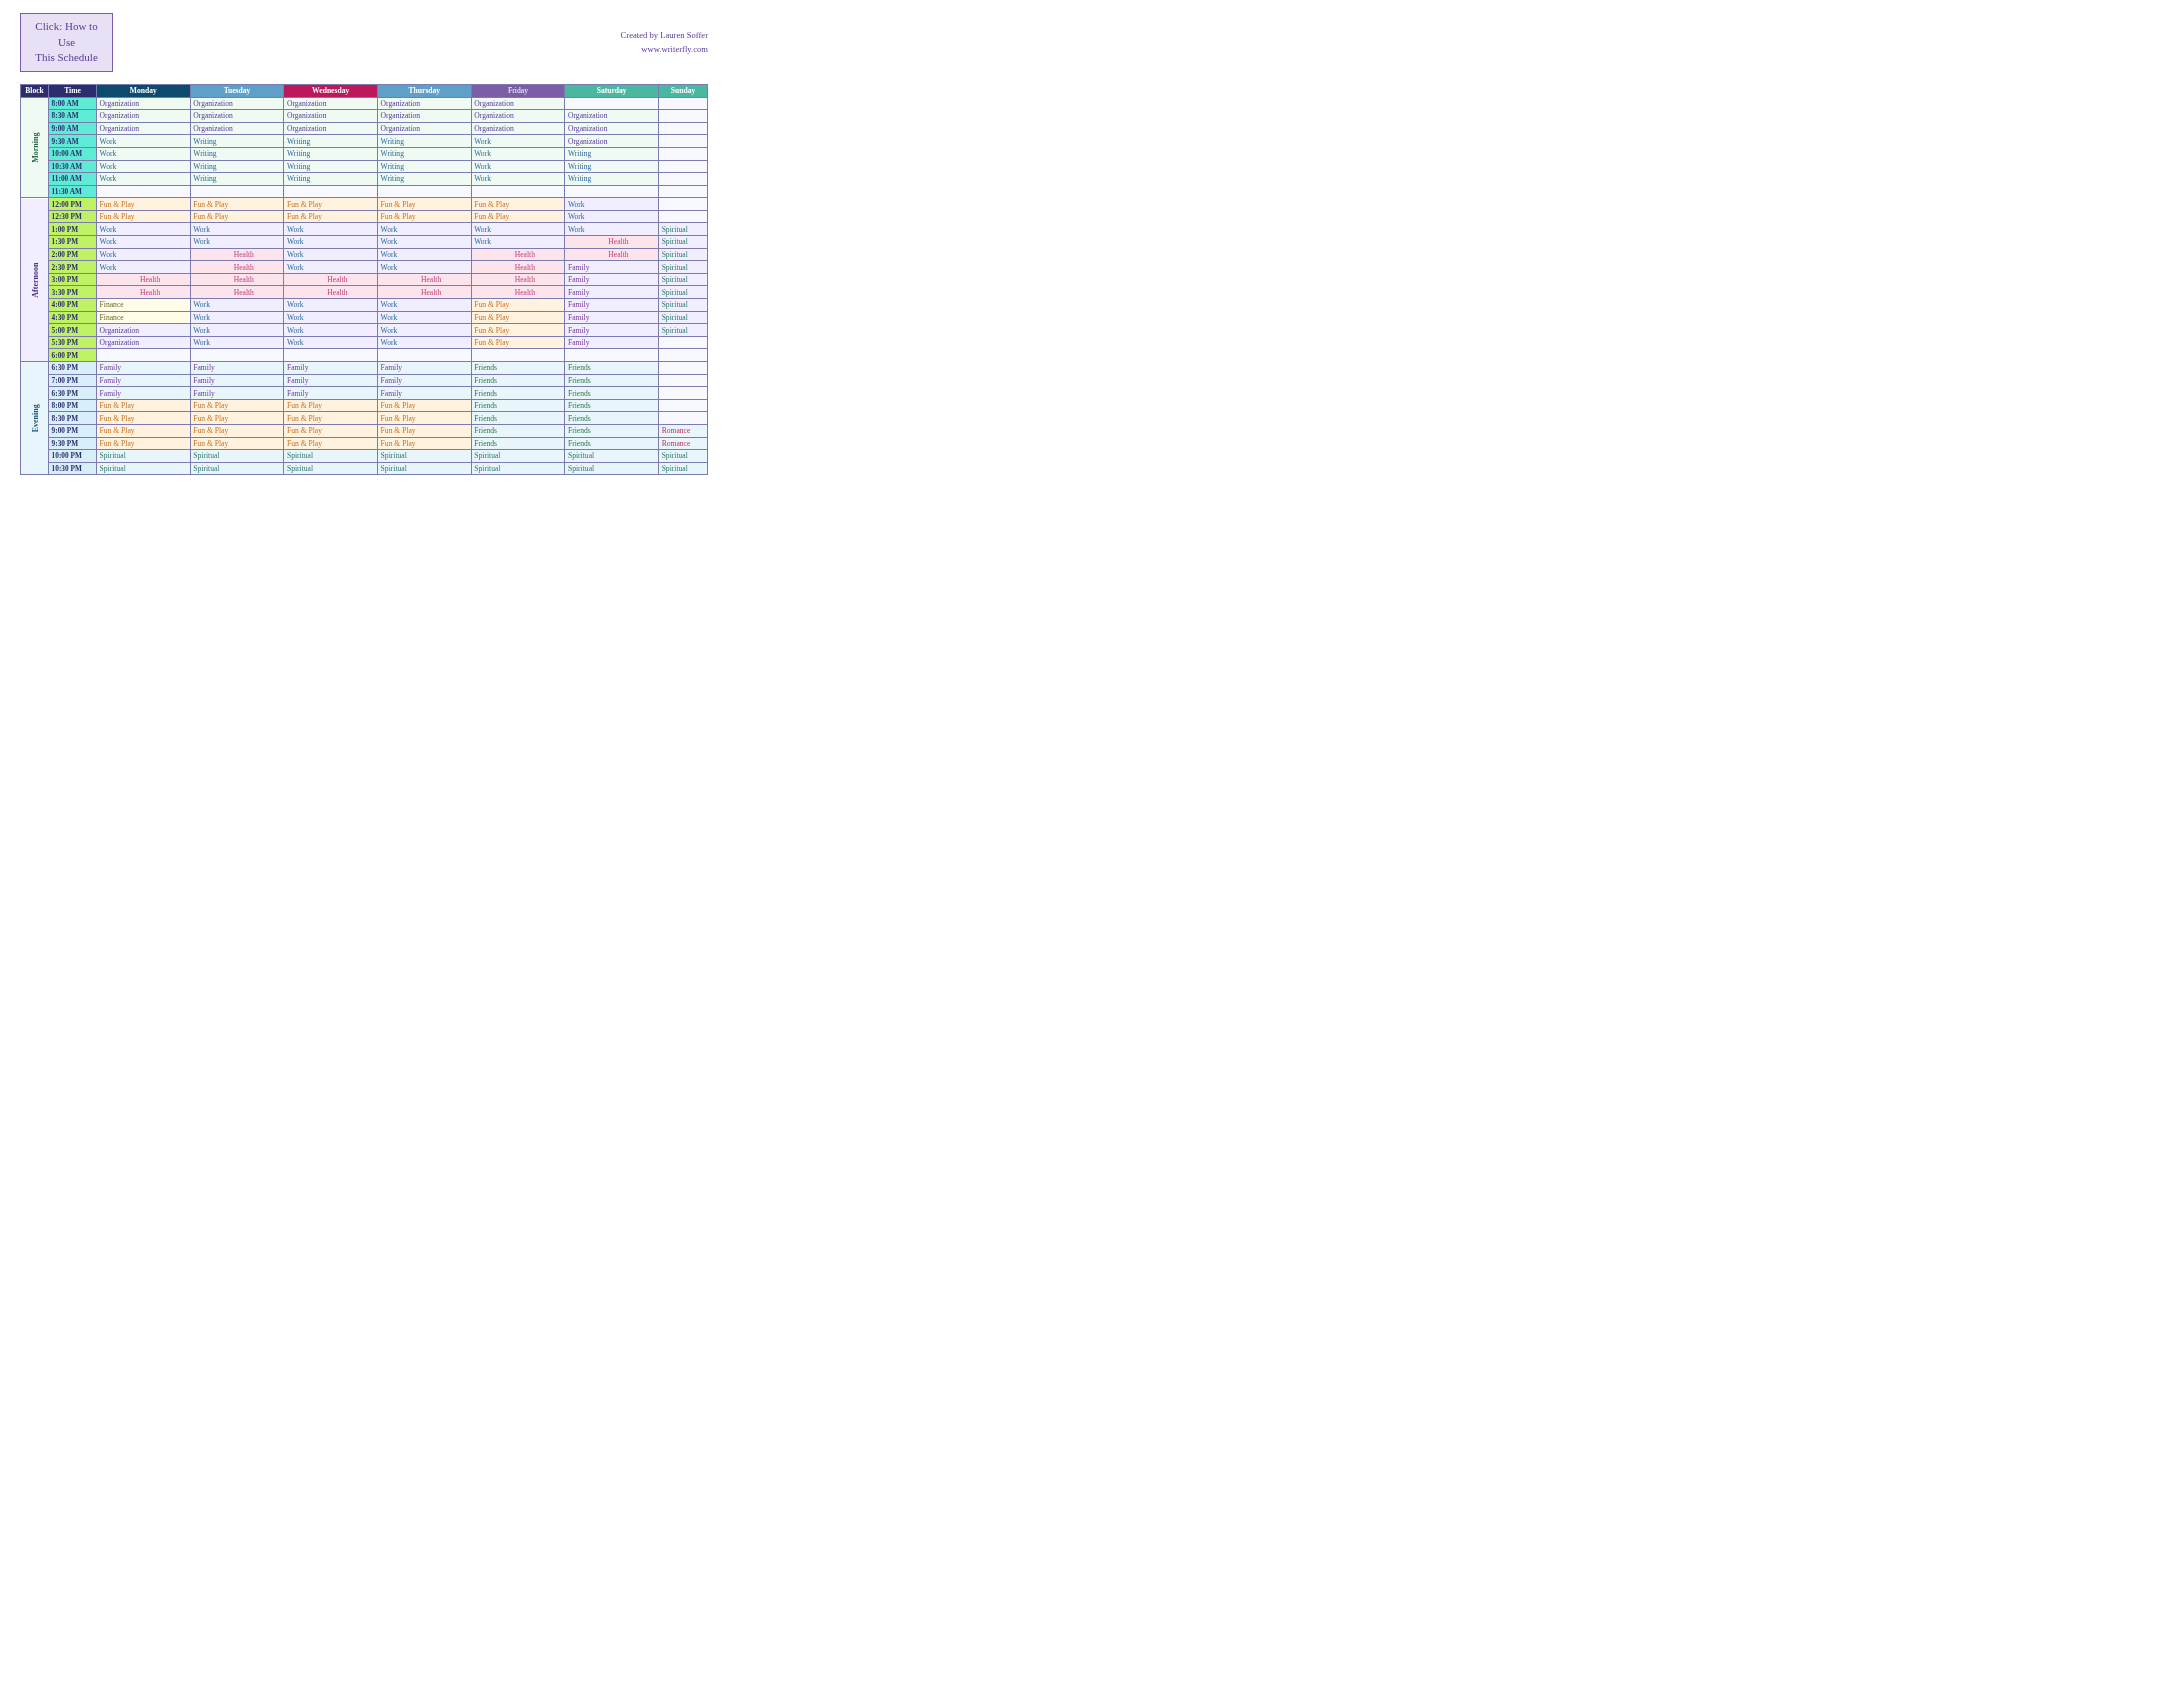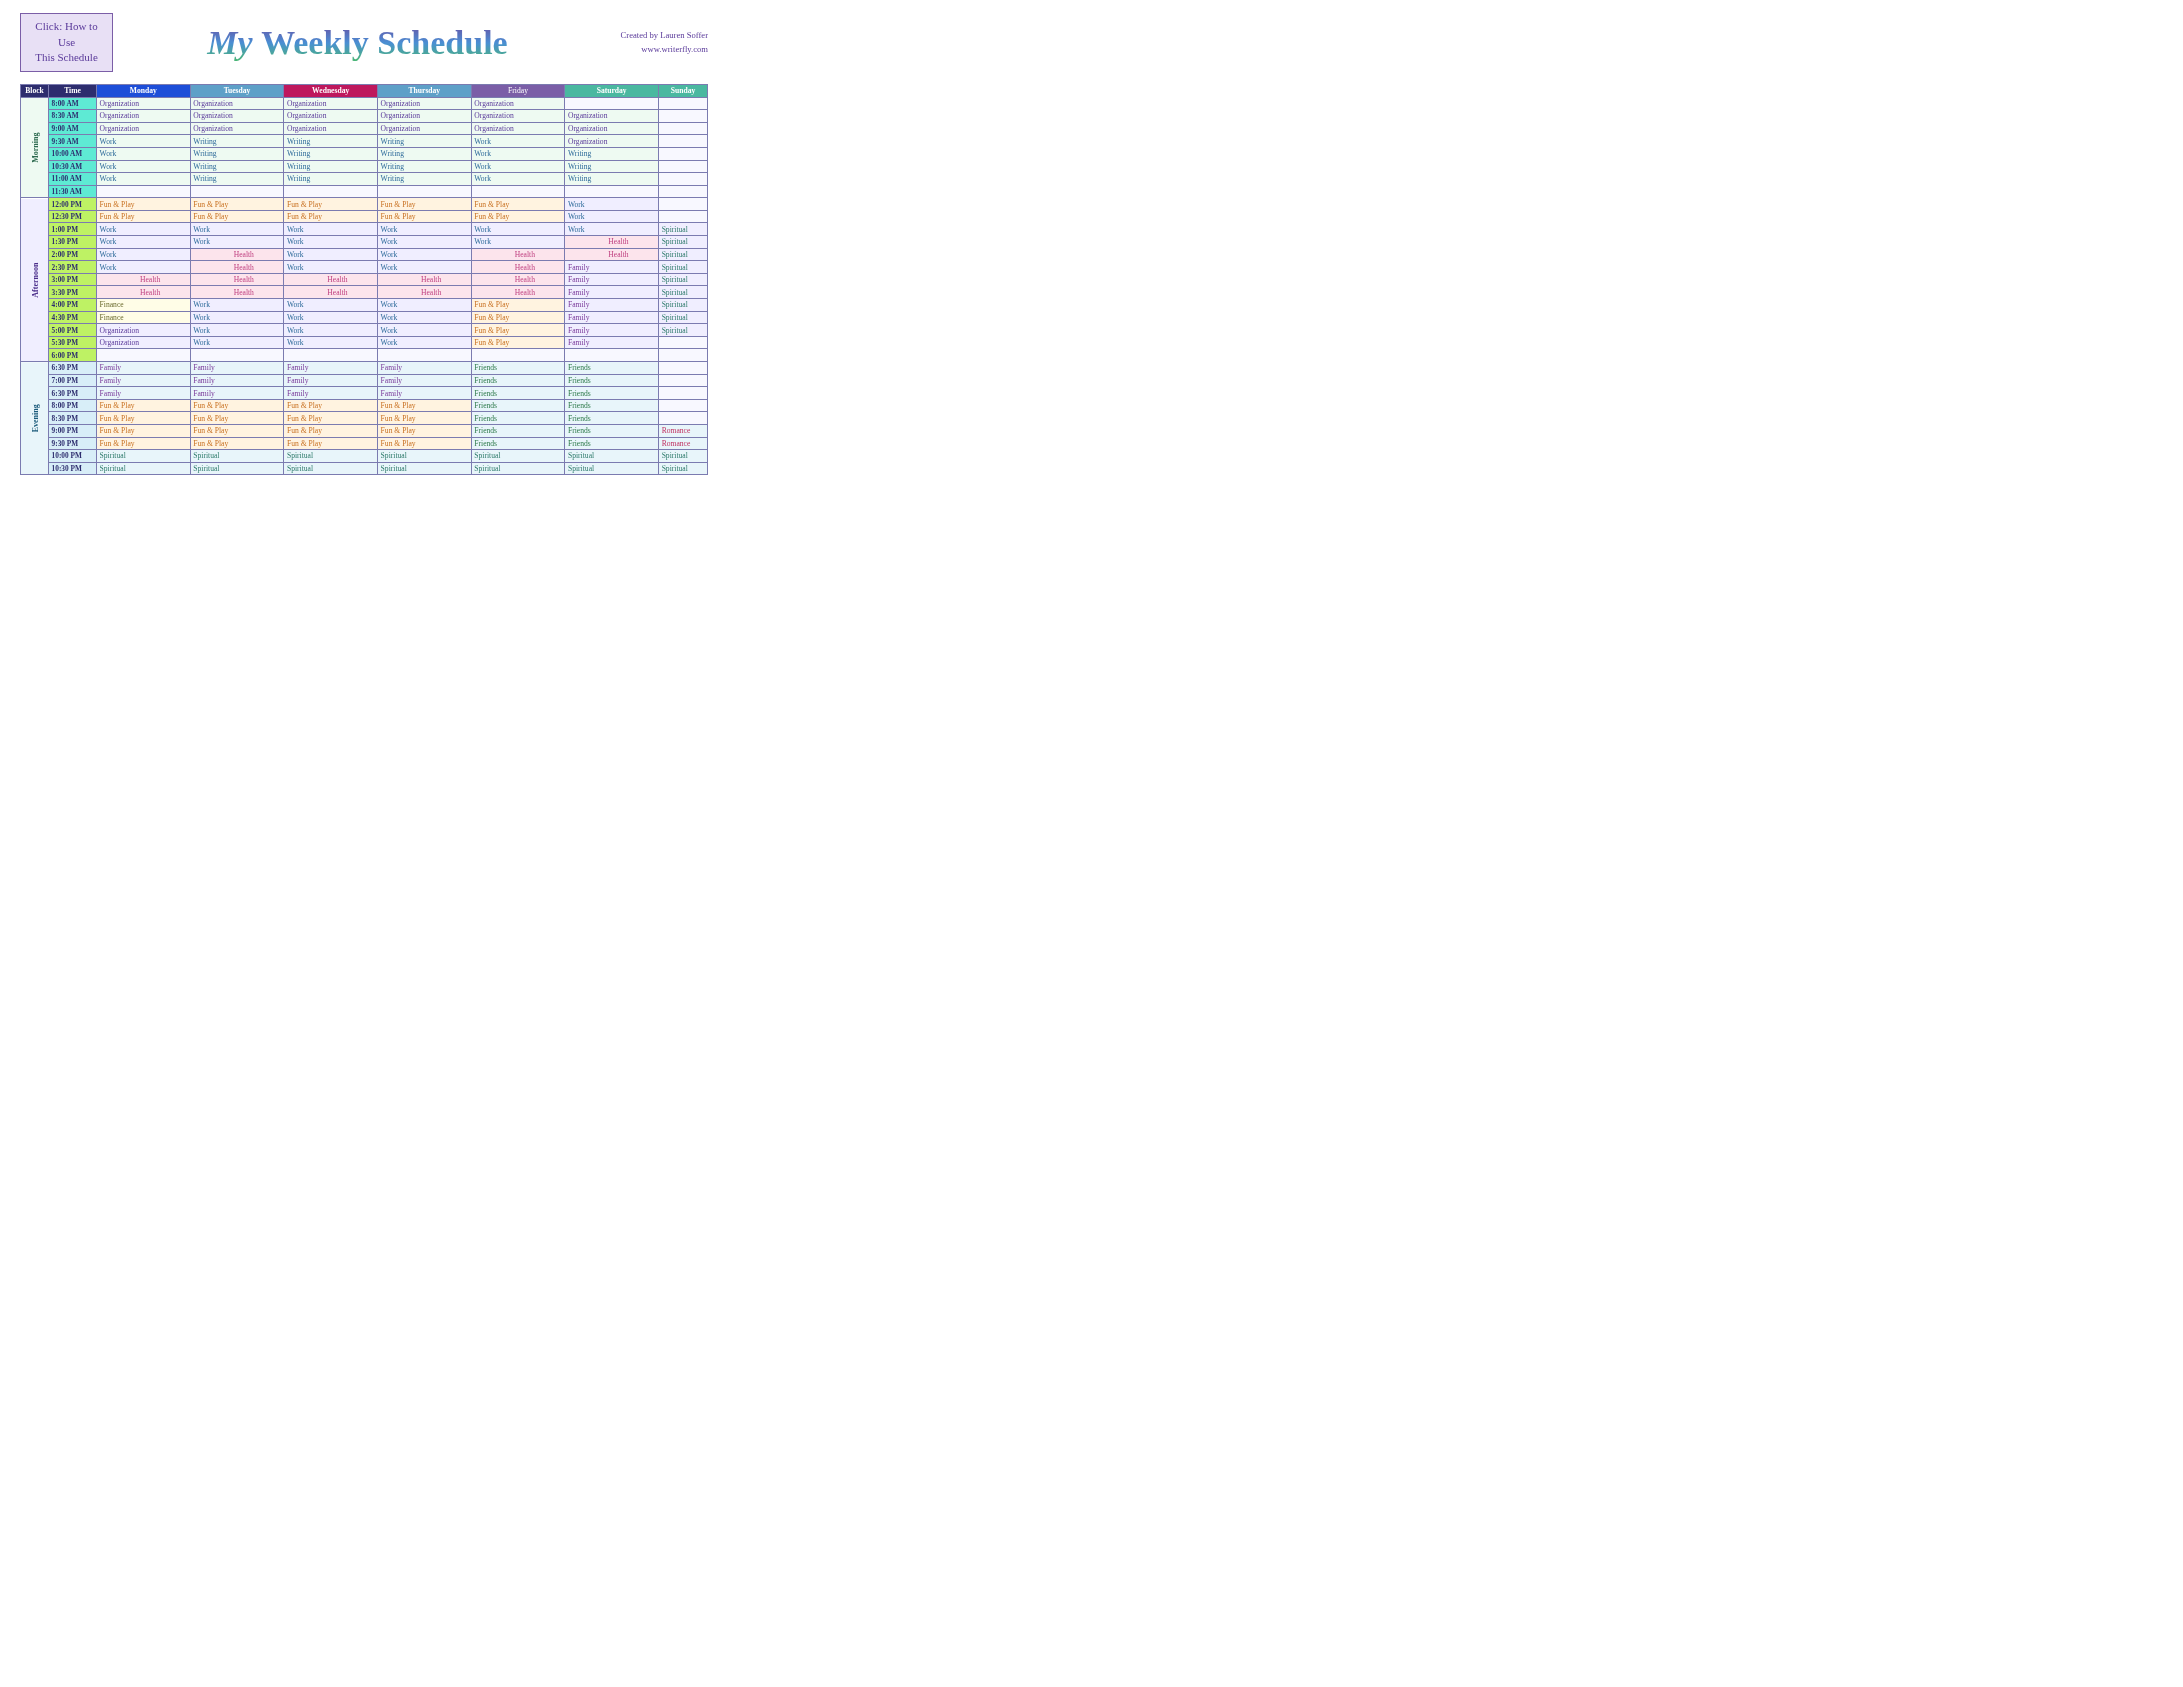--- a/index.html
+++ b/index.html
@@ -65,21 +65,21 @@
       font-weight: bold;
       width: 28px;
       text-align: center;
     }
     .th-time {
       background: #2d2d6e;
       color: #fff;
       font-weight: bold;
       width: 48px;
     }
-    .th-mon { background: #1d4ed8; color: #fff; font-weight: bold; }
+    .th-mon { background: #0c4a6e; color: #fff; font-weight: bold; }
     .th-tue { background: #5ea0c8; color: #fff; font-weight: bold; }
     .th-wed { background: #be185d; color: #fff; font-weight: bold; }
     .th-thu { background: #5ea0c8; color: #fff; font-weight: bold; }
     .th-fri { background: #7b5ea7; color: #fff; font-weight: normal; }
     .th-sat { background: #4ab8a0; color: #fff; font-weight: bold; }
     .th-sun { background: #4ab8a0; color: #fff; font-weight: bold; }
     
     .block-label {
       writing-mode: vertical-rl;
       transform: rotate(180deg);
@@ -123,23 +123,20 @@
     .bg-health { background: #fce4ec !important; padding-left: 43px; }
     .bg-finance { background: #fffde7 !important; }
   </style>
 </head>
 <body>
 
 <div class="header">
   <div class="click-box">
     <span>Click:  How to Use</span><br>
     <span>This Schedule</span>
-  </div>
-  <div class="page-title">
-    <span class="title-my">My </span><span class="title-weekly">Weekly </span><span class="title-schedule">Schedule</span>
   </div>
   <div class="credit">
     <div>Created by Lauren Soffer</div>
     <div>www.writerfly.com</div>
   </div>
 </div>
 
 <table>
   <thead>
     <tr>

